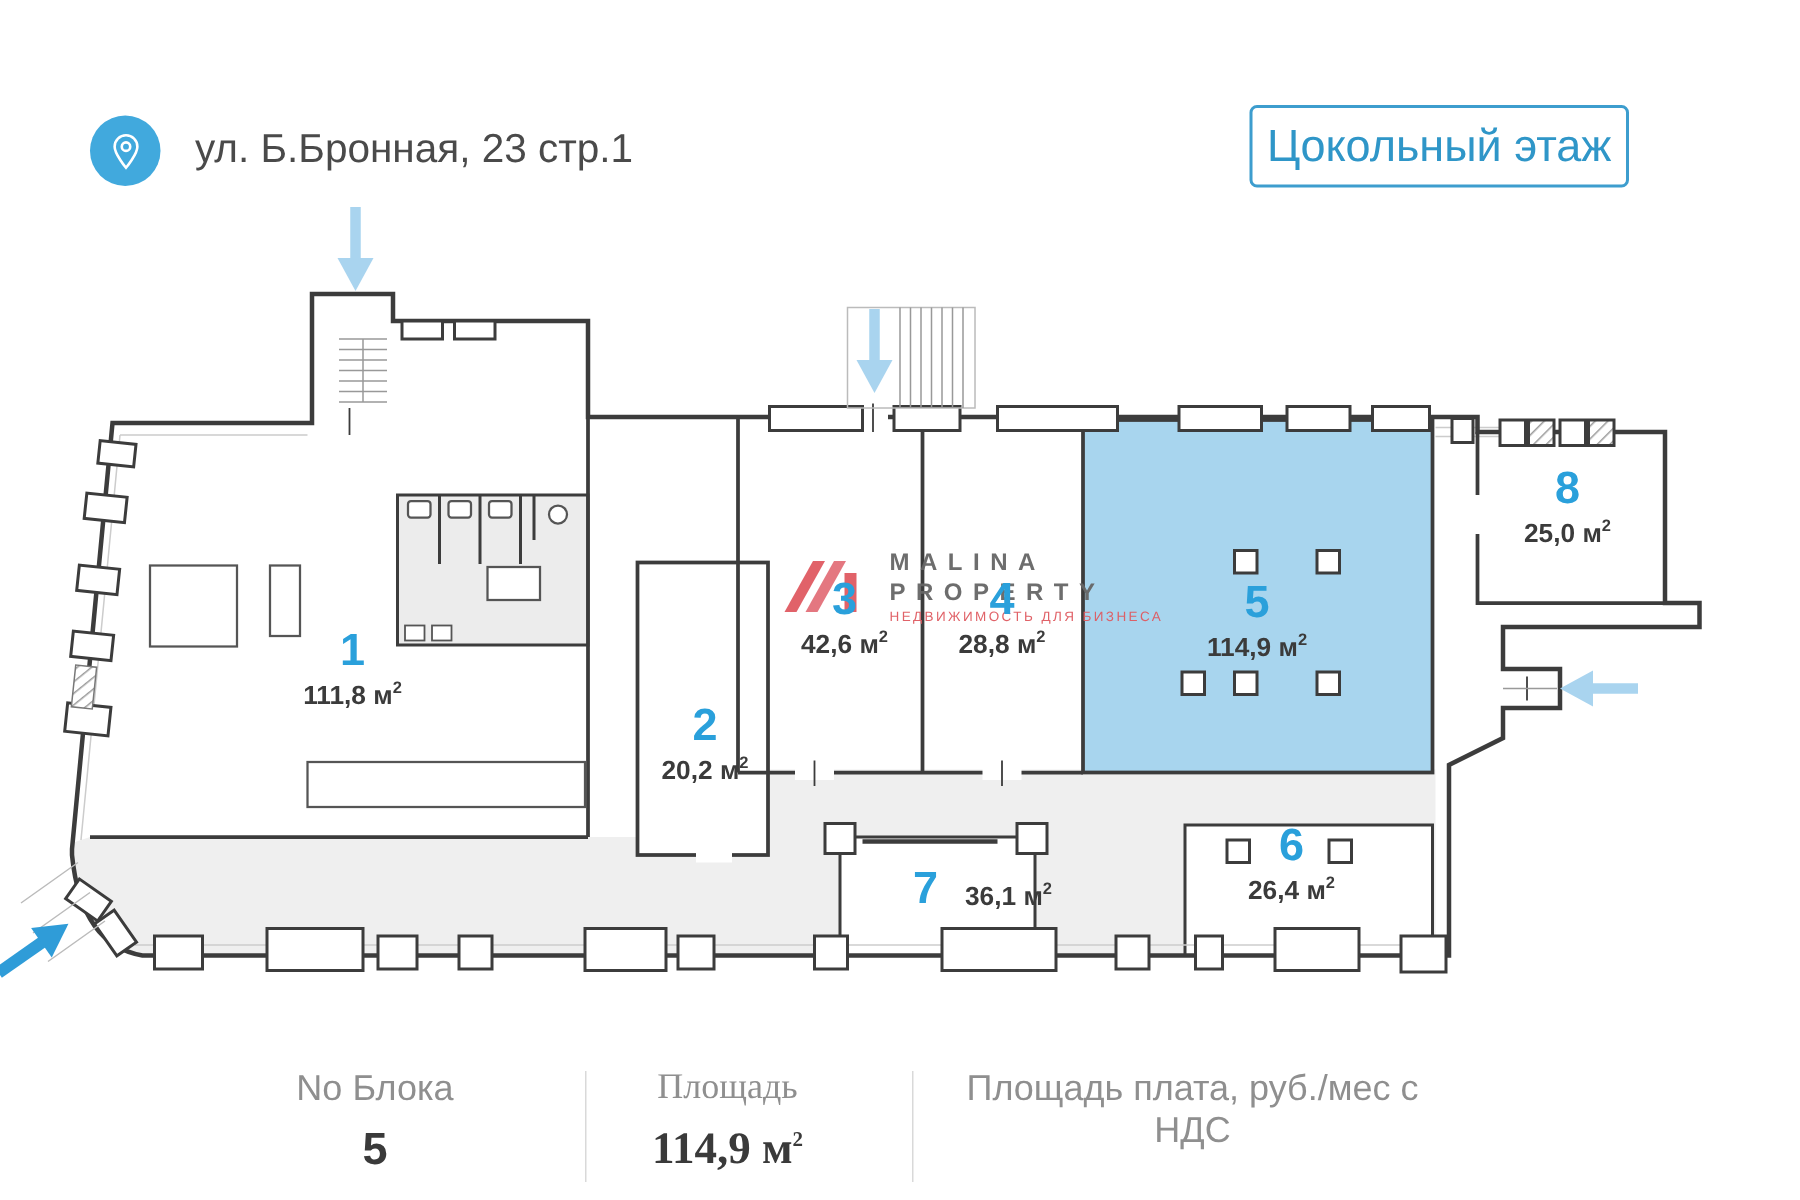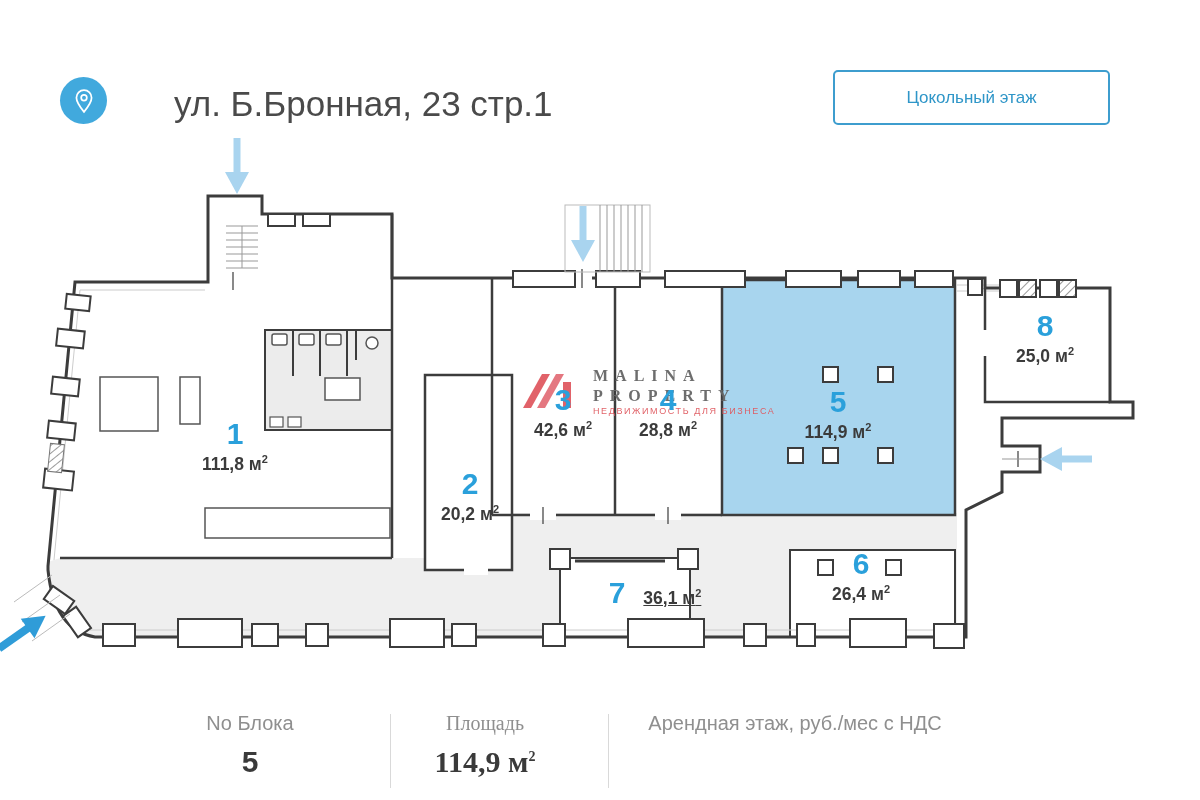--- a/index.html
+++ b/index.html
@@ -3,47 +3,47 @@
 <meta charset="utf-8">
 <style>
   html,body{margin:0;padding:0;}
   body{
     width:1200px;height:800px;position:relative;background:#fff;overflow:hidden;
     font-family:"Liberation Sans","DejaVu Sans",sans-serif;
   }
   
   .pin{position:absolute;left:60px;top:77px;width:47px;height:47px;border-radius:50%;
        background:#41A9DD;display:flex;align-items:center;justify-content:center;}
-  .address{position:absolute;left:130px;top:84px;font-size:35px;color:#4A4A4A;margin-left:44px;}
-  .badge{position:absolute;left:833px;top:70px;width:277px;height:55px;border:2px solid #3D9DCE;
+  .address{position:absolute;left:130px;top:84px;font-size:27px;color:#4A4A4A;}
+  .badge{position:absolute;left:833px;top:70px;width:253px;height:55px;border:2px solid #3D9DCE;
          border-radius:5px;display:flex;align-items:center;justify-content:center;
-         font-size:17px;color:#2F96C8;background:#fff;box-sizing:border-box;cursor:pointer;}
+         font-size:30px;color:#2F96C8;background:#fff;box-sizing:border-box;cursor:pointer;}
   
   .plan-svg{position:absolute;left:0;top:130px;width:1200px;height:570px;}
   
   .blk{position:absolute;transform:translateX(-50%);text-align:center;z-index:5;}
   .blk .num{font-size:30px;font-weight:700;color:#2AA0DB;line-height:1.05;}
   .blk .area{font-size:17.5px;font-weight:700;color:#3B3B3B;margin-top:3px;white-space:nowrap;}
   .blk sup{font-size:11px;font-weight:700;}
   .b1{left:235px;top:418px}.b2{left:470px;top:468px}.b3{left:563px;top:384px}
   .b4{left:668px;top:384px}.b5{left:838px;top:386px}.b6{left:861px;top:548px}
   .b7{left:655px;top:577px;display:flex;align-items:flex-start;gap:18px;transform:translateX(-50%);}
-  .b7 .area{margin-top:10px;text-decoration:underline;}
+  .b7 .area{margin-top:10px;}
   .b8{left:1045px;top:310px}
   
   .logo{position:absolute;left:517px;top:366px;display:flex;align-items:center;gap:12px;
         z-index:4;opacity:.95;}
-  .logo-text .l1,.logo-text .l2{font-size:16px;font-weight:700;letter-spacing:7px;color:#666;line-height:20px;font-family:Liberation Serif, serif;}
+  .logo-text .l1,.logo-text .l2{font-size:16px;font-weight:700;letter-spacing:7px;color:#666;line-height:20px;}
   .logo-text .tag{font-size:9px;font-weight:400;letter-spacing:1.6px;color:#DF5A60;margin-top:0;white-space:nowrap;}
   
   .info-col{position:absolute;text-align:center;}
   .ic1{left:150px;top:712px;width:200px;}
   .ic2{left:385px;top:712px;width:200px;font-family:Liberation Serif, serif;}
   .ic3{left:620px;top:712px;width:350px;}
-  .info-label{font-size:20px;color:#8F8F8F;margin-bottom:10px;}
+  .info-label{font-size:24px;color:#8F8F8F;margin-bottom:10px;}
   .info-value{font-size:30px;font-weight:700;color:#3A3A3A;}
   .info-value sup{font-size:14px;}
   .vdiv{position:absolute;top:714px;width:1px;height:74px;background:#D9D9D9;}
   .vd1{left:390px}.vd2{left:608px}
 </style>
 </head>
 <body>
 
 <div class="pin">
   <svg width="26" height="26" viewBox="0 0 24 24">
@@ -260,14 +260,14 @@
   <div class="info-label">No Блока</div>
   <div class="info-value">5</div>
 </div>
 <div class="vdiv vd1"></div>
 <div class="info-col ic2">
   <div class="info-label">Площадь</div>
   <div class="info-value"><span>114,9 м</span><sup>2</sup></div>
 </div>
 <div class="vdiv vd2"></div>
 <div class="info-col ic3">
-  <div class="info-label">Арендная этаж, руб./мес с НДС</div>
+  <div class="info-label">Площадь плата, руб./мес с НДС</div>
 </div>
 
 </body></html>

